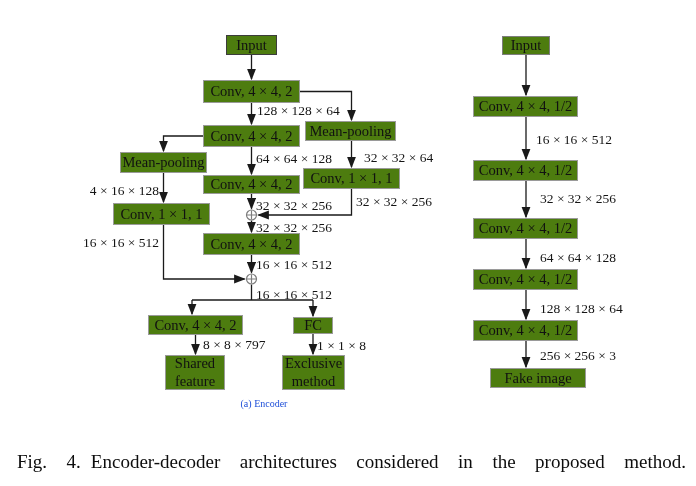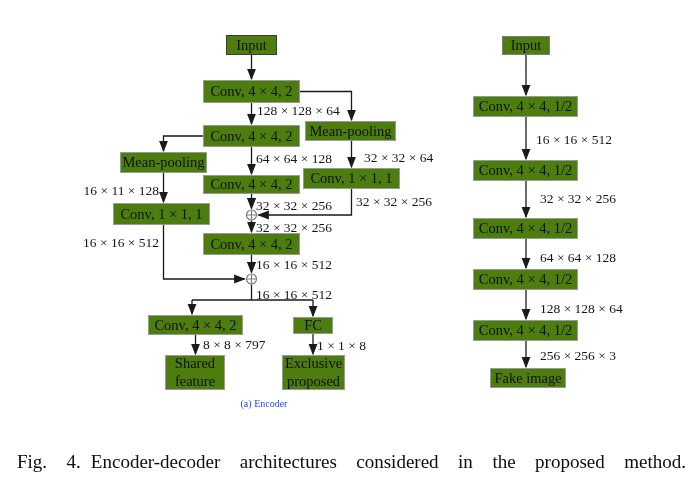--- a/index.html
+++ b/index.html
@@ -86,44 +86,44 @@
   <div class="node" style="left:203px;top:125px;width:97px;height:22px;">Conv, 4 × 4, 2</div>
   <div class="node" style="left:305px;top:121px;width:91px;height:20px;">Mean-pooling</div>
   <div class="node" style="left:120px;top:152px;width:87px;height:21px;">Mean-pooling</div>
   <div class="node" style="left:203px;top:175px;width:97px;height:19px;">Conv, 4 × 4, 2</div>
   <div class="node" style="left:303px;top:168px;width:97px;height:21px;">Conv, 1 × 1, 1</div>
   <div class="node" style="left:113px;top:203px;width:97px;height:22px;">Conv, 1 × 1, 1</div>
   <div class="node" style="left:203px;top:233px;width:97px;height:22px;">Conv, 4 × 4, 2</div>
   <div class="node" style="left:148px;top:315px;width:95px;height:20px;">Conv, 4 × 4, 2</div>
   <div class="node" style="left:293px;top:317px;width:40px;height:17px;">FC</div>
   <div class="node multiline" style="left:165px;top:355px;width:60px;height:35px;">Shared feature</div>
-  <div class="node multiline" style="left:282px;top:355px;width:63px;height:35px;">Exclusive proposed</div>
+  <div class="node multiline" style="left:282px;top:355px;width:63px;height:35px;">Exclusive method</div>
 
   <span class="dim" style="left:257px;top:103px;">128 × 128 × 64</span>
   <span class="dim" style="left:256px;top:151px;">64 × 64 × 128</span>
   <span class="dim" style="left:364px;top:150px;">32 × 32 × 64</span>
-  <span class="dim" style="right:537px;top:183px;">16 × 11 × 128</span>
+  <span class="dim" style="right:537px;top:183px;">4 × 16 × 128</span>
   <span class="dim" style="left:356px;top:194px;">32 × 32 × 256</span>
   <span class="dim" style="left:256px;top:198px;">32 × 32 × 256</span>
   <span class="dim" style="left:256px;top:220px;">32 × 32 × 256</span>
   <span class="dim" style="right:537px;top:235px;">16 × 16 × 512</span>
   <span class="dim" style="left:256px;top:257px;">16 × 16 × 512</span>
   <span class="dim" style="left:256px;top:287px;">16 × 16 × 512</span>
   <span class="dim" style="left:203px;top:337px;">8 × 8 × 797</span>
   <span class="dim" style="left:317px;top:338px;">1 × 1 × 8</span>
 
   <div class="subcap" style="left:219px;top:398px;">(a) Encoder</div>
 
   <div class="node input-med" style="left:502px;top:36px;width:48px;height:19px;">Input</div>
   <div class="node" style="left:473px;top:96px;width:105px;height:21px;">Conv, 4 × 4, 1/2</div>
   <div class="node" style="left:473px;top:160px;width:105px;height:21px;">Conv, 4 × 4, 1/2</div>
   <div class="node" style="left:473px;top:218px;width:105px;height:21px;">Conv, 4 × 4, 1/2</div>
   <div class="node" style="left:473px;top:269px;width:105px;height:21px;">Conv, 4 × 4, 1/2</div>
   <div class="node" style="left:473px;top:320px;width:105px;height:21px;">Conv, 4 × 4, 1/2</div>
-  <div class="node" style="left:490px;top:368px;width:76px;height:20px;">Fake image</div>
+  <div class="node" style="left:490px;top:368px;width:96px;height:20px;">Fake image</div>
 
   <span class="dim" style="left:536px;top:132px;">16 × 16 × 512</span>
   <span class="dim" style="left:540px;top:191px;">32 × 32 × 256</span>
   <span class="dim" style="left:540px;top:250px;">64 × 64 × 128</span>
   <span class="dim" style="left:540px;top:301px;">128 × 128 × 64</span>
   <span class="dim" style="left:540px;top:348px;">256 × 256 × 3</span>
 
 
   <div class="caption">
     <span class="tag">Fig. 4.</span><span>Encoder-decoder architectures considered in the proposed method.</span>

